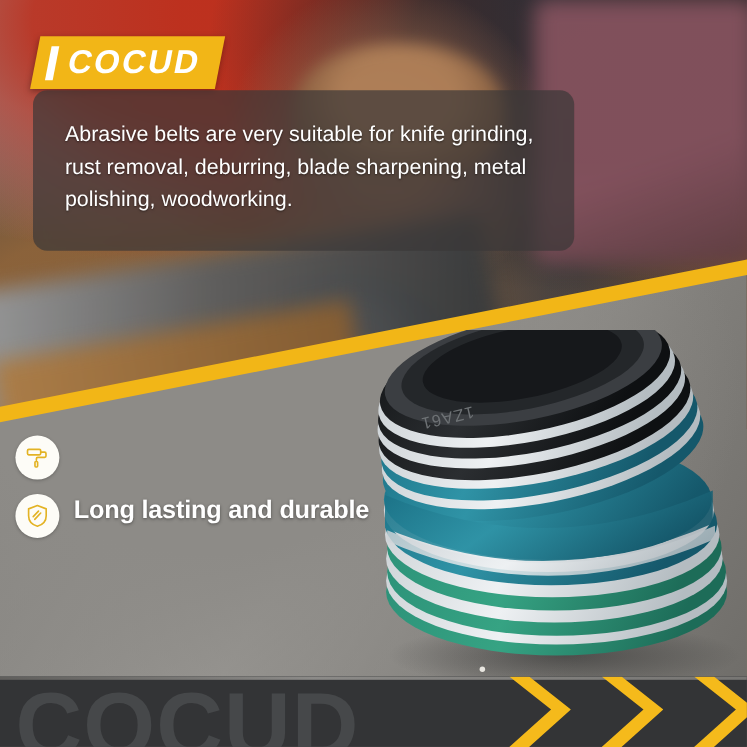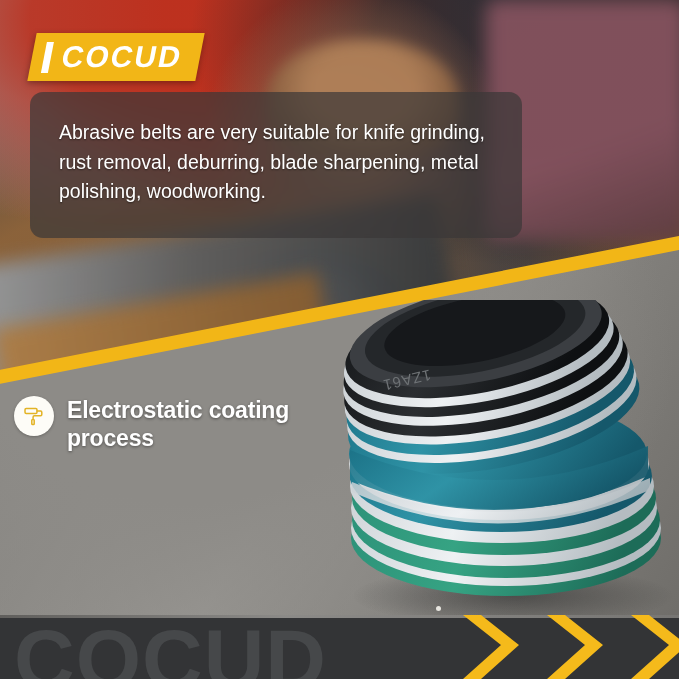--- a/index.html
+++ b/index.html
@@ -56,21 +56,21 @@
   }
   .logo-slash { width:7px; height:31px; background:#ffffff; display:block; }
   .logo-text {
     transform:skewX(0deg);
     color:#ffffff; font-weight:bold; font-size:30px; letter-spacing:2px;
     line-height:1; font-family:"Liberation Sans", sans-serif;
   }
 
   
   .desc-box {
-    position:absolute; left:30px; top:92px; width:492px; height:146px;
+    position:absolute; left:30px; top:82px; width:492px; height:146px;
     background:rgba(58,56,55,.70);
     border-radius:13px;
     padding:26px 26px 0 29px;
     backdrop-filter:blur(2px);
   }
   .desc-text {
     color:#ffffff; font-size:19.5px; line-height:1.52; font-weight:400;
     text-shadow:0 1px 2px rgba(0,0,0,.5);
   }
 
@@ -227,23 +227,32 @@
   <div class="features">
 
     <div class="feature">
       <span class="feature-icon">
         <svg viewBox="0 0 24 24" fill="none" stroke="#E3B325" stroke-width="1.5" stroke-linecap="round" stroke-linejoin="round">
           <rect x="3" y="4.5" width="12" height="5" rx="1.2"></rect>
           <path d="M15 7h3.6a1.2 1.2 0 0 1 1.2 1.2v2.4a1.2 1.2 0 0 1-1.2 1.2h-6.3a1.2 1.2 0 0 0-1.2 1.2v1.5"></path>
           <rect x="9.8" y="15.5" width="2.4" height="5" rx=".8"></rect>
         </svg>
       </span>
-      <span class="feature-label">Electrostatic coating process</span>
     </div>
 
+    <div class="feature">
+      <span class="feature-icon">
+        <svg viewBox="0 0 24 24" fill="none" stroke="#E3B325" stroke-width="1.5" stroke-linecap="round" stroke-linejoin="round">
+          <path d="M12 2.6 20 5.6v6.2c0 4.8-3.3 8.2-8 9.6-4.7-1.4-8-4.8-8-9.6V5.6z"></path>
+          <path d="M8.2 12.6 13 7.6"></path>
+          <path d="M9.6 15.1 15 9.4"></path>
+        </svg>
+      </span>
+      <span class="feature-label">Long lasting and durable</span>
+    </div>
 
 
   </div>
 
   <div class="spec-dot"></div>
 
   <div class="bottom-bar">
     <div class="bar-topline"></div>
     <div class="bar-watermark">COCUD</div>
     <div class="chevrons">

